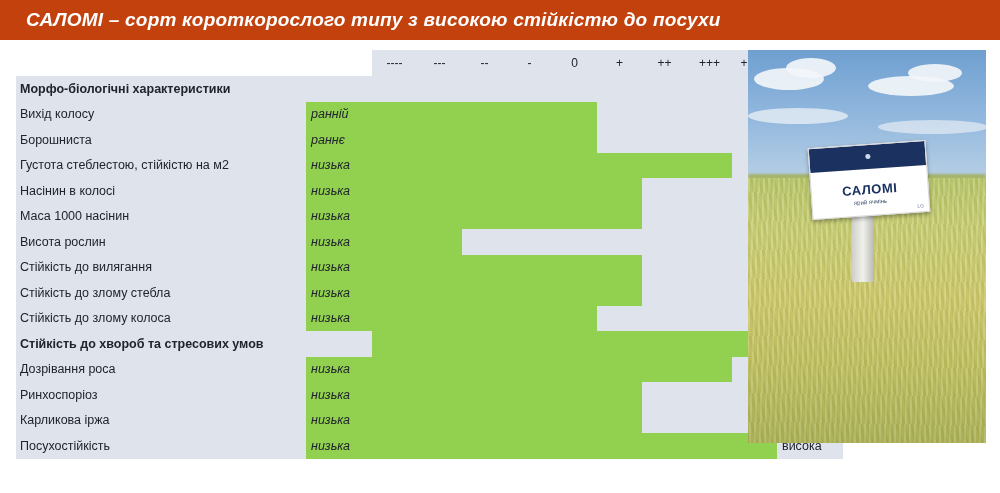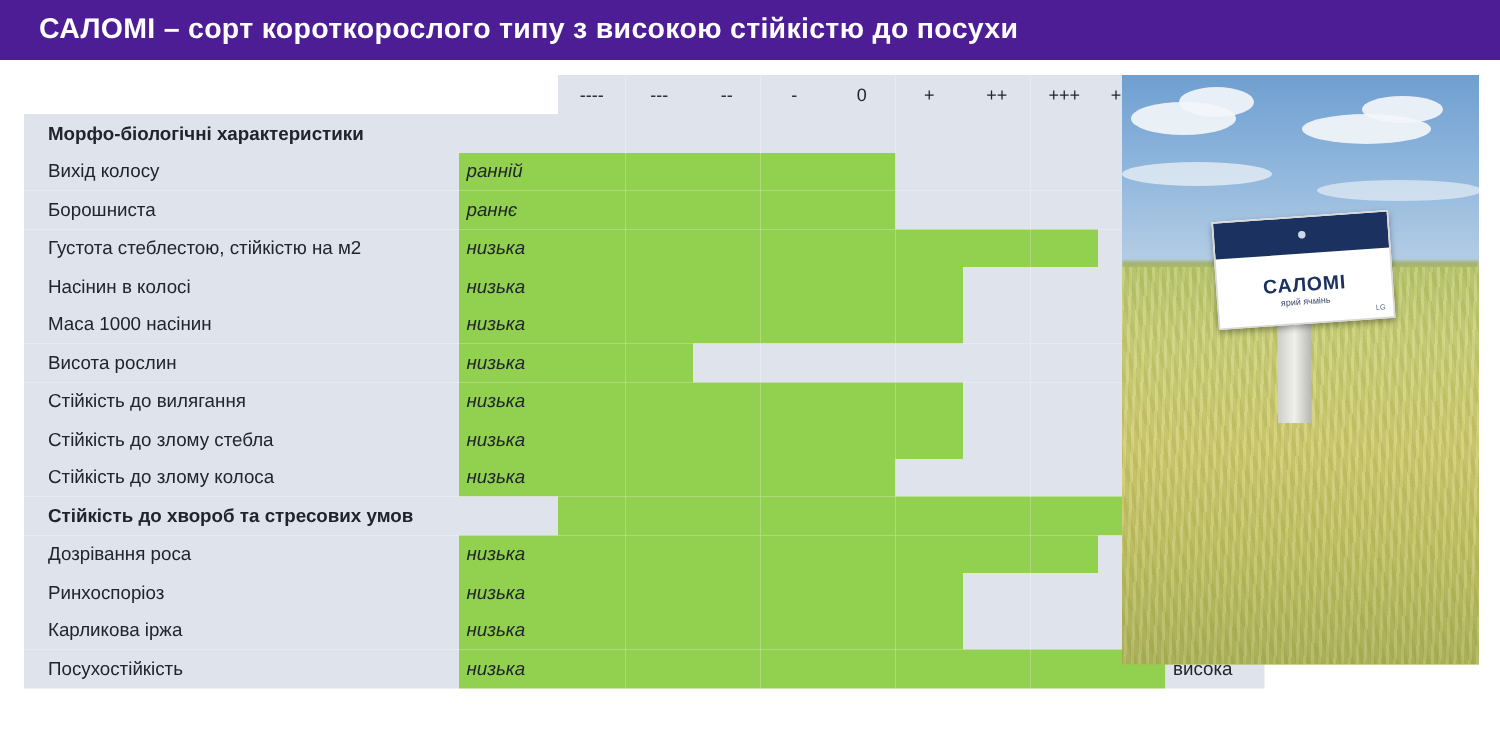--- a/index.html
+++ b/index.html
@@ -13,23 +13,24 @@
   #slide {
     position: relative;
     width: 1000px; height: 493px;
     background: #ffffff;
   }
   
   #header {
     position: absolute;
     left: 0; top: 0;
     width: 1000px; height: 40px;
-    background: #4c1d95;
+    background: #c2410c;
     display: flex;
     align-items: center;
+    font-style: italic;
   }
   #header .title {
     color: #ffffff;
     font-size: 19px;
     font-weight: bold;
     padding-left: 26px;
     letter-spacing: 0.2px;
     white-space: nowrap;
   }
   
@@ -63,21 +64,21 @@
   tbody td {
     height: 25.5px;
     font-size: 12.5px;
     color: #20242c;
     border: none;
     padding: 0;
     vertical-align: middle;
     background: #dfe3ec;
   }
   td.rowlabel {
-    padding-left: 16px;
+    padding-left: 4px;
     white-space: nowrap;
   }
   tr.section td.rowlabel {
     font-weight: bold;
   }
   td.cell { background: #dfe3ec; }
   td.cell.on { background: #92d050; }
   td.low {
     padding-left: 5px;
     font-size: 12.5px;

